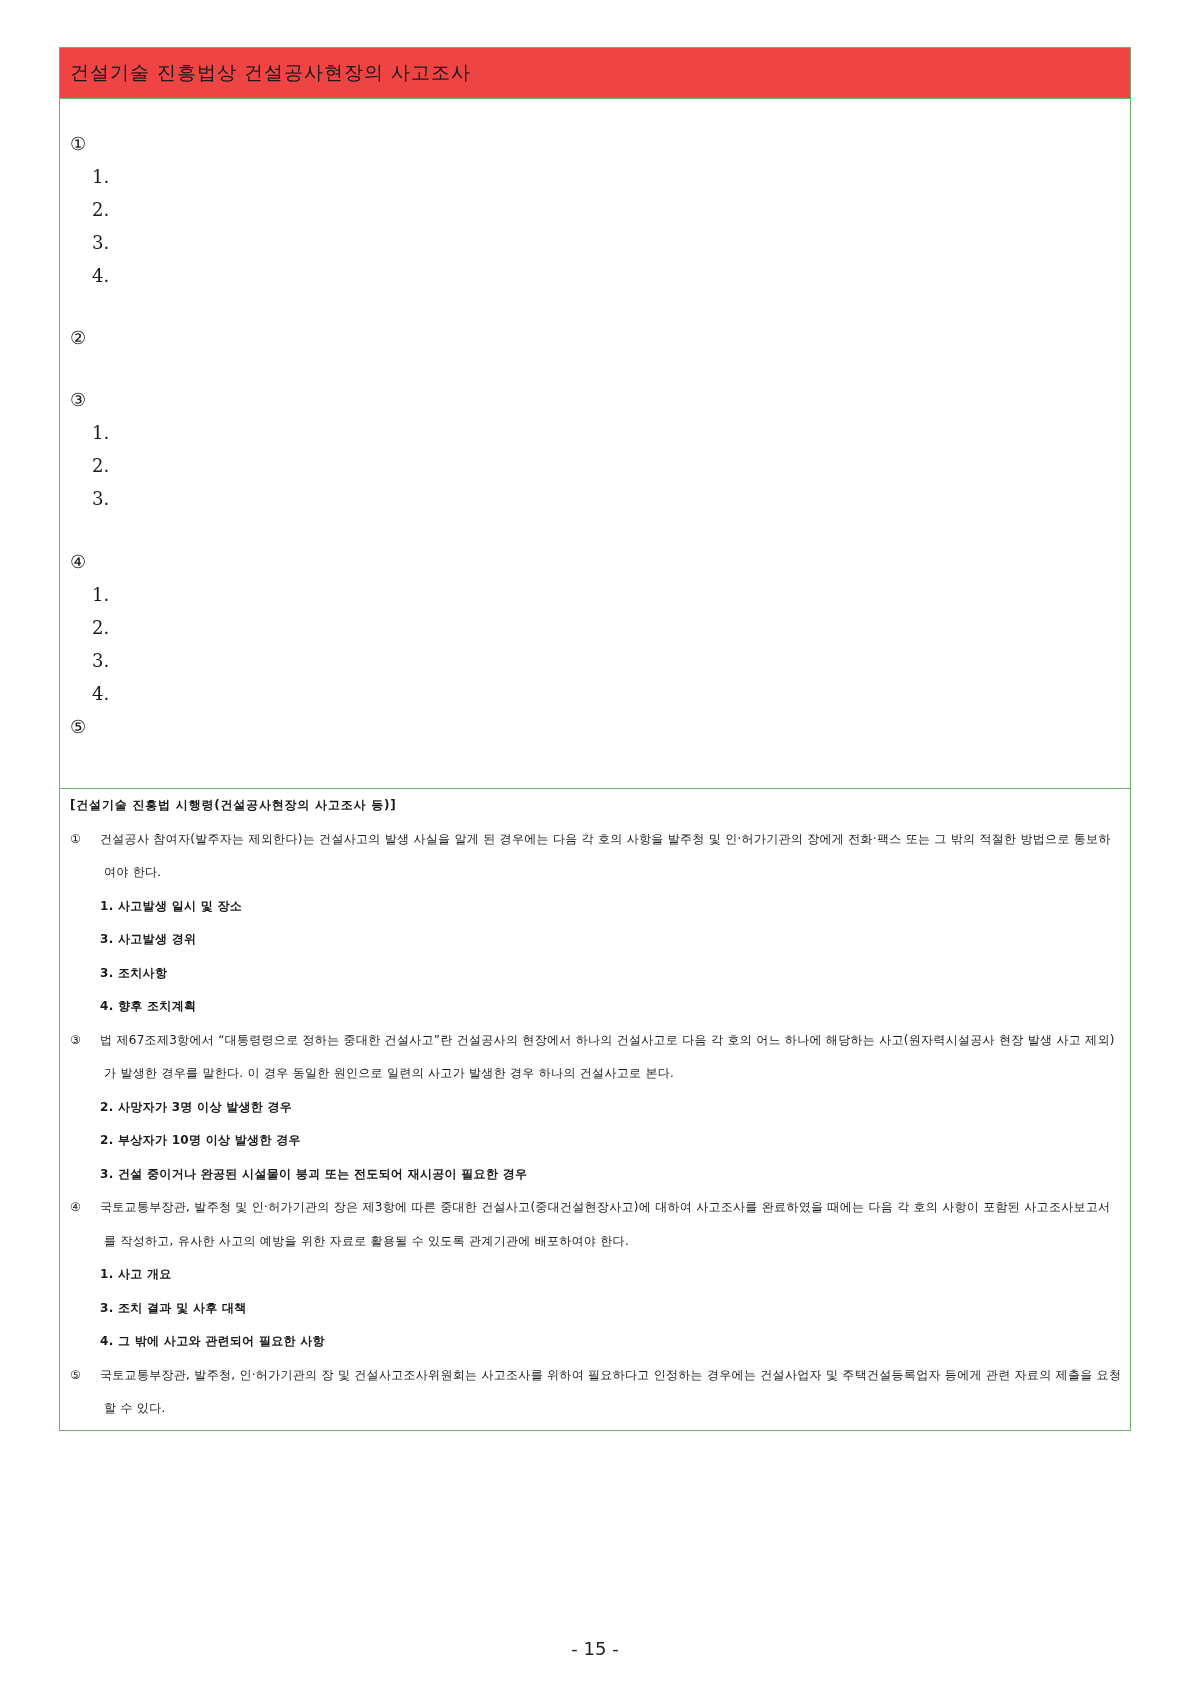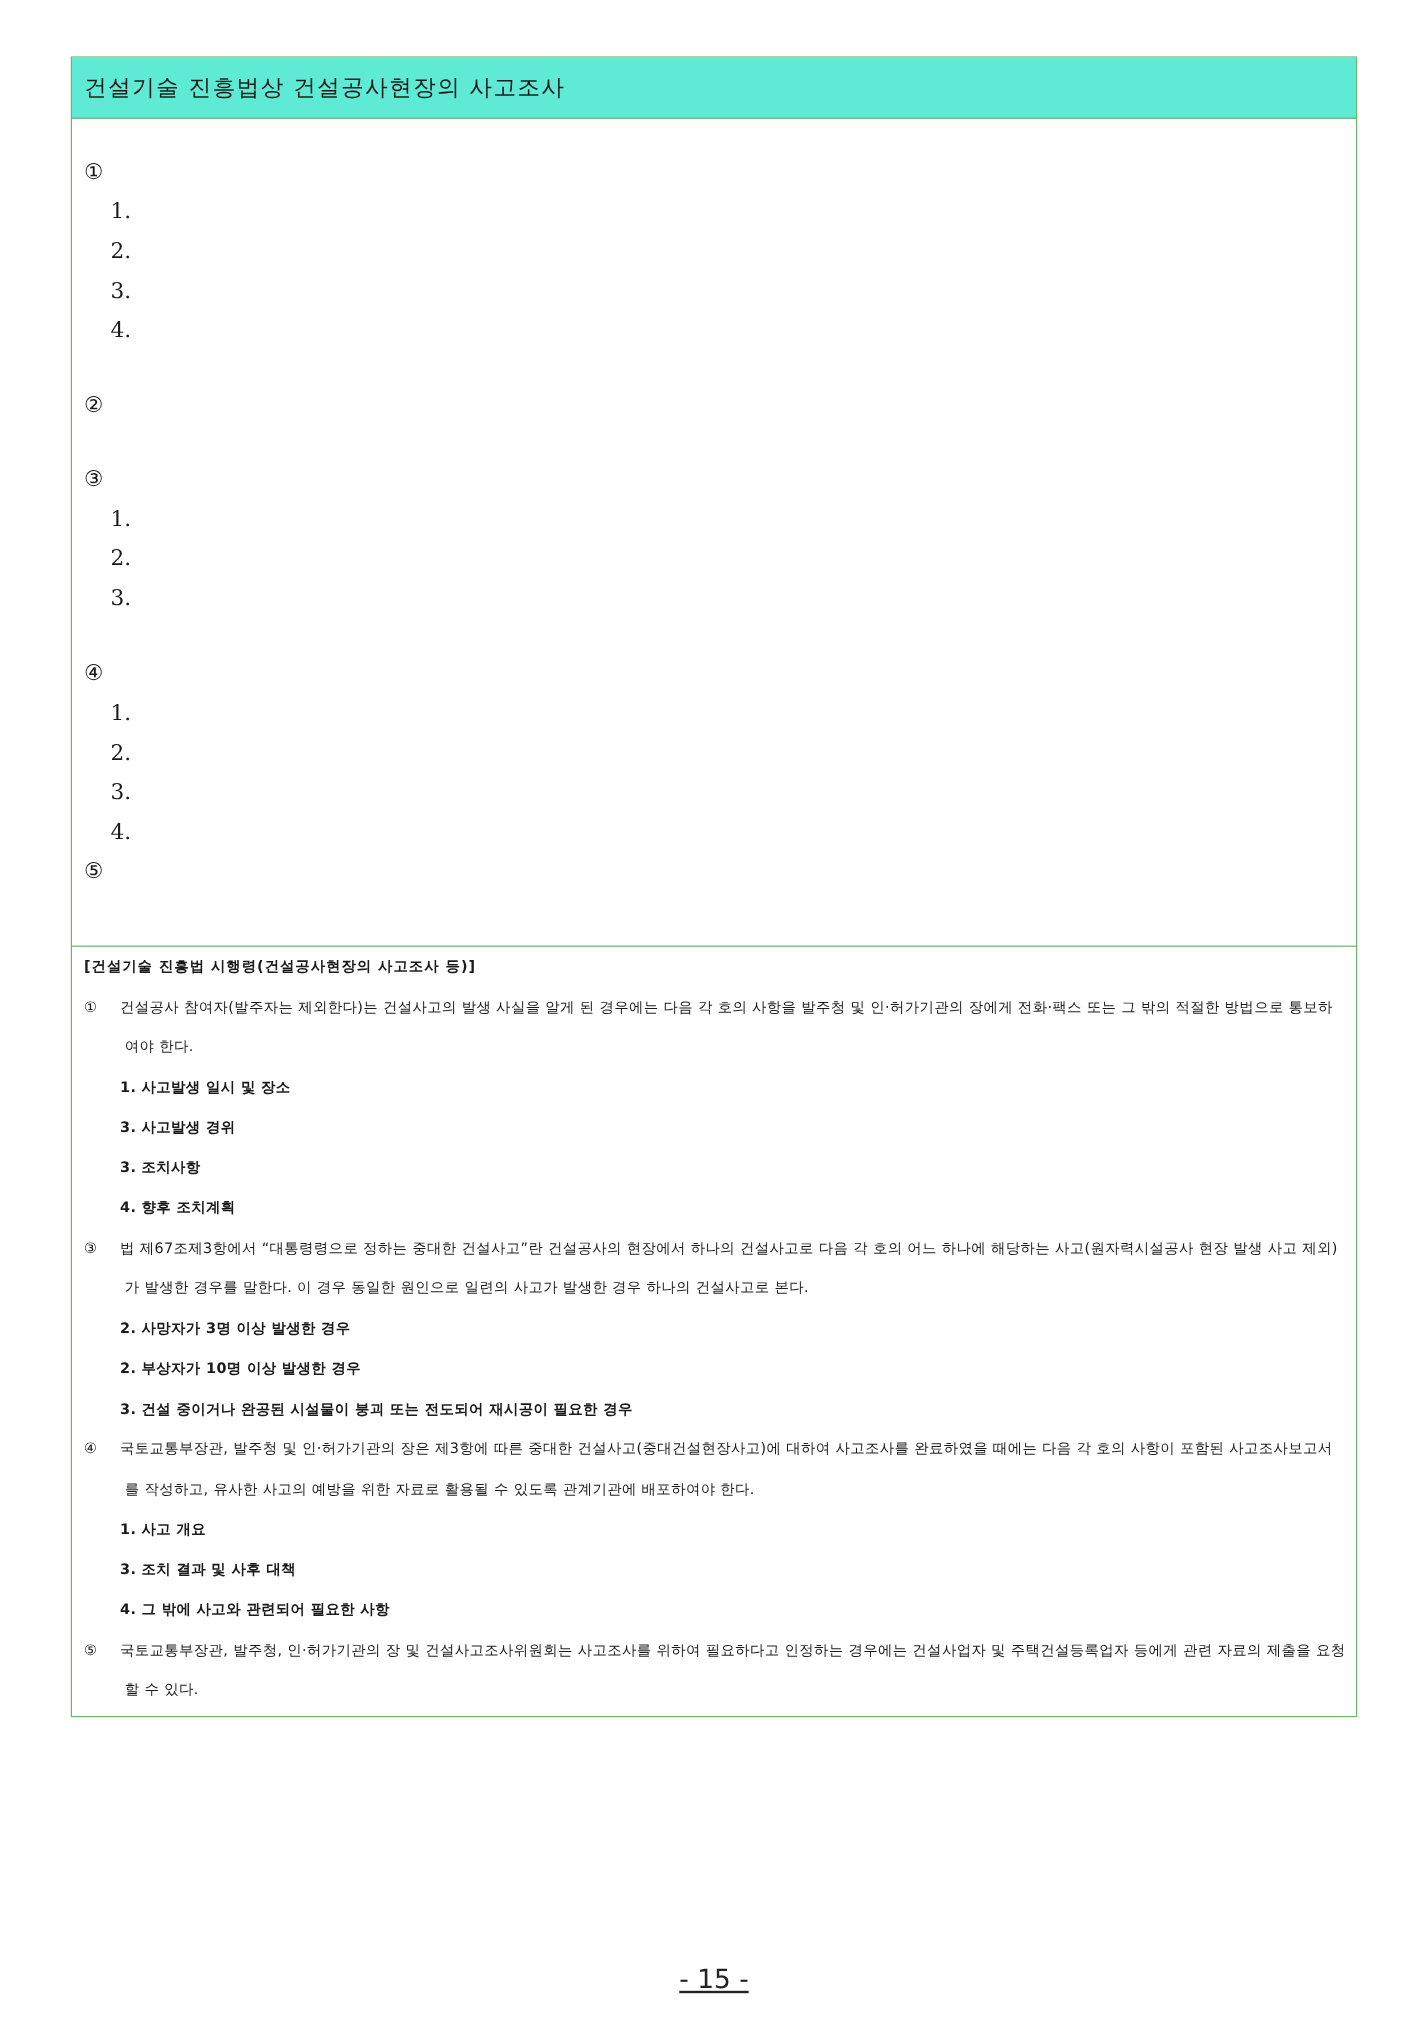--- a/index.html
+++ b/index.html
@@ -1,34 +1,34 @@
 <!DOCTYPE html>
 <html><head>
 <meta charset="utf-8">
 <style>
   html, body { margin: 0; padding: 0; background: #ffffff; }
   body { width: 1190px; height: 1684px; position: relative; overflow: hidden;
          font-family: "DejaVu Serif", "Liberation Serif", serif; color: #1a1a1a; }
   .frame { position: absolute; left: 59px; top: 47px; width: 1072px;
            border: 1.5px solid #6cb46c; box-sizing: border-box; }
-  .header { height: 51px; background: #5eead4; border-bottom: 1.5px solid #6cb46c;
+  .header { height: 51px; background: #ef4444; border-bottom: 1.5px solid #6cb46c;
             display: flex; align-items: center; padding-left: 10px; box-sizing: border-box;
             font-family: "DejaVu Sans", "Liberation Sans", sans-serif; font-size: 19px; letter-spacing: 1px; }
   .blank { height: 690px; border-bottom: 1.5px solid #6cb46c; box-sizing: border-box;
            position: relative; font-size: 18px; }
   .blank .row { position: absolute; left: 10px; height: 33px; line-height: 33px; }
   .blank .row.sub { left: 32px; }
   .law { padding: 0 8px 4px 10px; font-family: "DejaVu Sans", "Liberation Sans", sans-serif;
          font-size: 12px; line-height: 33.5px; letter-spacing: 0.3px; }
   .law .title { font-weight: bold; letter-spacing: 0.8px; }
   .law .para { padding-left: 34px; text-indent: -34px; }
   .law .para .mark { display: inline-block; width: 30px; text-indent: 0; }
   .law .item { padding-left: 30px; font-weight: bold; }
   .footer-page { position: absolute; top: 1638px; left: 0; width: 1190px; text-align: center;
-                 font-family: "DejaVu Sans", "Liberation Sans", sans-serif; font-size: 22px; color: #222; text-decoration: underline; }
+                 font-family: "DejaVu Sans", "Liberation Sans", sans-serif; font-size: 18px; color: #222; }
   .footer-author { position: absolute; top: 1696px; right: 58px;
                    font-family: "DejaVu Sans", "Liberation Sans", sans-serif; font-size: 13px; color: #b0b0b0; text-align: right; }
 </style>
 </head>
 <body>
 
 <div class="frame">
   <div class="header">
     <span>건설기술 진흥법상 건설공사현장의 사고조사</span>
   </div>

